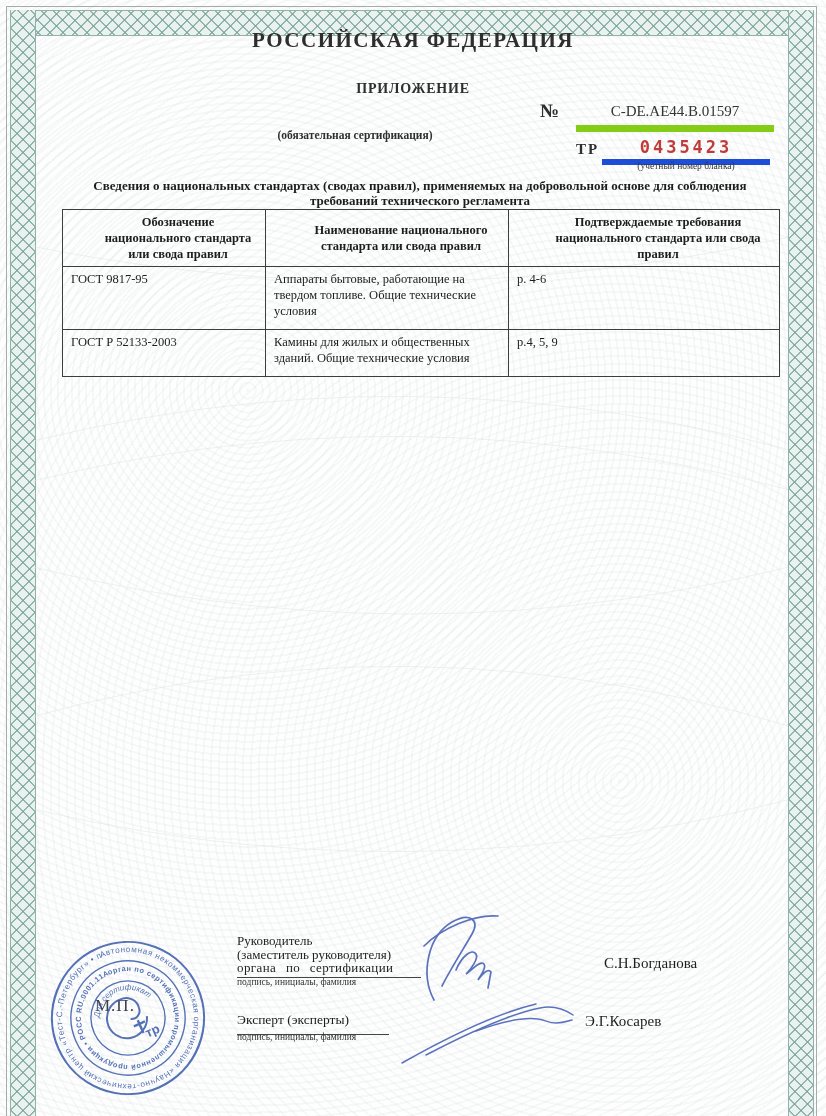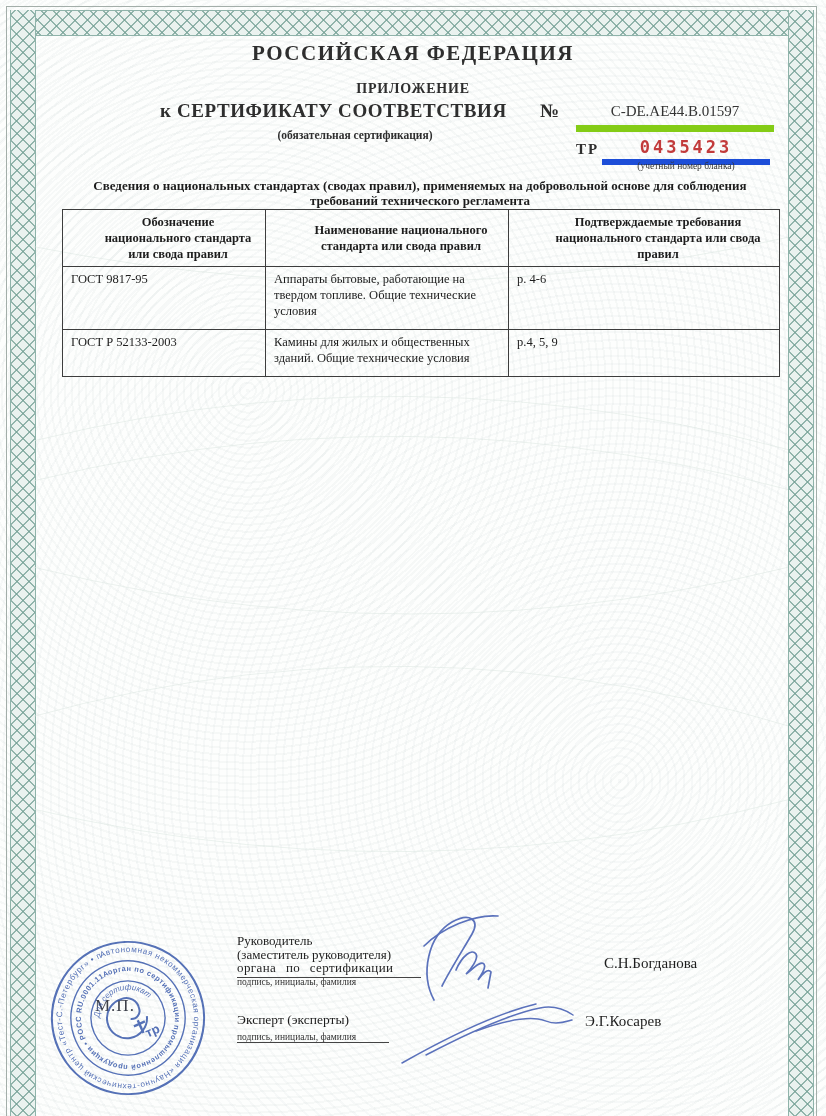--- a/index.html
+++ b/index.html
@@ -26,21 +26,21 @@
     background-image:
       repeating-linear-gradient(45deg, rgba(116,160,149,0) 0 3px, rgba(116,160,149,0.75) 3px 4.4px, rgba(116,160,149,0) 4.4px 8.8px),
       repeating-linear-gradient(-45deg, rgba(116,160,149,0) 0 3px, rgba(116,160,149,0.75) 3px 4.4px, rgba(116,160,149,0) 4.4px 8.8px);
   }
   .band-top{ left:10px; top:10px; width:802px; height:24px; border-top:1px solid #8fb3aa; border-bottom:1px solid #8fb3aa;}
   .band-left{ left:10px; top:10px; width:24px; height:1106px; border-left:1px solid #8fb3aa; border-right:1px solid #8fb3aa;}
   .band-right{ left:788px; top:10px; width:24px; height:1106px; border-left:1px solid #8fb3aa; border-right:1px solid #8fb3aa;}
 
   .abs{position:absolute;}
   .ctr{text-align:center;}
-  .doc-title{ left:0; top:41px; width:826px; font-size:21px; font-weight:bold; letter-spacing:1.5px; color:#2e2e2e;}
+  .doc-title{ left:0; top:28px; width:826px; font-size:21px; font-weight:bold; letter-spacing:1.5px; color:#2e2e2e;}
   .doc-subtitle{ left:0; top:81px; width:826px; font-size:14px; font-weight:bold; letter-spacing:.8px; color:#2e2e2e;}
   .cert-label{ left:160px; top:100px; font-size:19px; font-weight:bold; letter-spacing:.6px; color:#2e2e2e; white-space:nowrap;}
   .num-sign{ left:540px; top:100px; font-size:19px; font-weight:bold; color:#2e2e2e;}
   .cert-number{ left:576px; top:103px; width:198px; height:22px; font-size:15px; color:#333; text-align:center; border-bottom:7px solid #84cc16;}
   .cert-type{ left:160px; top:129px; width:390px; font-size:11.5px; font-weight:bold; color:#2e2e2e;}
   .tr-label{ left:576px; top:141px; font-size:15px; font-weight:bold; letter-spacing:2px; color:#2e2e2e;}
   .blank-number{ left:602px; top:137px; width:168px; height:22px; text-align:center;
       font-family:"DejaVu Sans Mono", monospace; font-size:17px; font-weight:bold; letter-spacing:3px;
       color:#c23b3b; border-bottom:6px solid #1d4ed8;}
   .blank-caption{ left:602px; top:161px; width:168px; font-size:9.5px; color:#333; text-align:center;}
@@ -50,21 +50,21 @@
   table.std th, table.std td{ border:1px solid #3d3d3d; font-size:12.5px; line-height:16px; padding:4px 8px; color:#1d1d1d;}
   table.std th{ font-weight:bold; text-align:center; vertical-align:middle; height:46px;padding-left:36px;}
   table.std td{ text-align:left; vertical-align:top;}
   .col1{width:203px;} .col2{width:243px;} .col3{width:271px;}
   tr.r1 td{height:54px;} tr.r2 td{height:38px;}
 
   .sig-role{ left:237px; top:934px; font-size:13px; line-height:13.5px; color:#1d1d1d;}
   .sig-role .u3{ display:inline-block; border-bottom:1px solid #444; padding-bottom:2px; min-width:184px; letter-spacing:.4px; word-spacing:6px;}
   .sig-caption1{ left:237px; top:977px; font-size:9.5px; color:#333;}
   .sig-name1{ left:604px; top:955px; font-size:15px; color:#1d1d1d;}
-  .expert-role{ left:237px; top:1012px; font-size:13.5px; color:#1d1d1d; border-bottom:1px solid #444; padding:0 40px 14px 0;}
+  .expert-role{ left:237px; top:1012px; font-size:13.5px; color:#1d1d1d; border-bottom:1px solid #444; padding:0 40px 6px 0;}
   .sig-caption2{ left:237px; top:1032px; font-size:9.5px; color:#333;}
   .sig-name2{ left:585px; top:1013px; font-size:15px; color:#1d1d1d;}
   .mp-label{ left:95px; top:996px; font-size:17px; letter-spacing:1px; color:#3c3f49;}
   .sig1{ left:412px; top:912px;}
   .sig2{ left:388px; top:995px;}
   .stamp{ left:38px; top:928px; transform:rotate(-24deg); opacity:.88;}
 </style>
 </head>
 <body>
 
@@ -83,21 +83,20 @@
       <path d="M-50,520 Q377,640 804,520"></path>
       <path d="M-60,700 Q377,560 810,710"></path>
       <path d="M-60,760 Q377,880 810,750"></path>
       <path d="M-60,200 Q377,300 810,190"></path>
     </g>
   </svg>
 
   <div class="abs ctr doc-title">РОССИЙСКАЯ ФЕДЕРАЦИЯ</div>
   <div class="abs ctr doc-subtitle">ПРИЛОЖЕНИЕ</div>
 
-  <div class="abs cert-label">к СЕРТИФИКАТУ СООТВЕТСТВИЯ</div>
   <div class="abs num-sign">№</div>
   <div class="abs cert-number">C-DE.AE44.B.01597</div>
   <div class="abs ctr cert-type">(обязательная сертификация)</div>
 
   <div class="abs tr-label">ТР</div>
   <div class="abs blank-number">0435423</div>
   <div class="abs blank-caption">(учетный номер бланка)</div>
 
   <div class="abs ctr intro">Сведения о национальных стандартах (сводах правил), применяемых на добровольной основе для соблюдения требований технического регламента</div>
 

